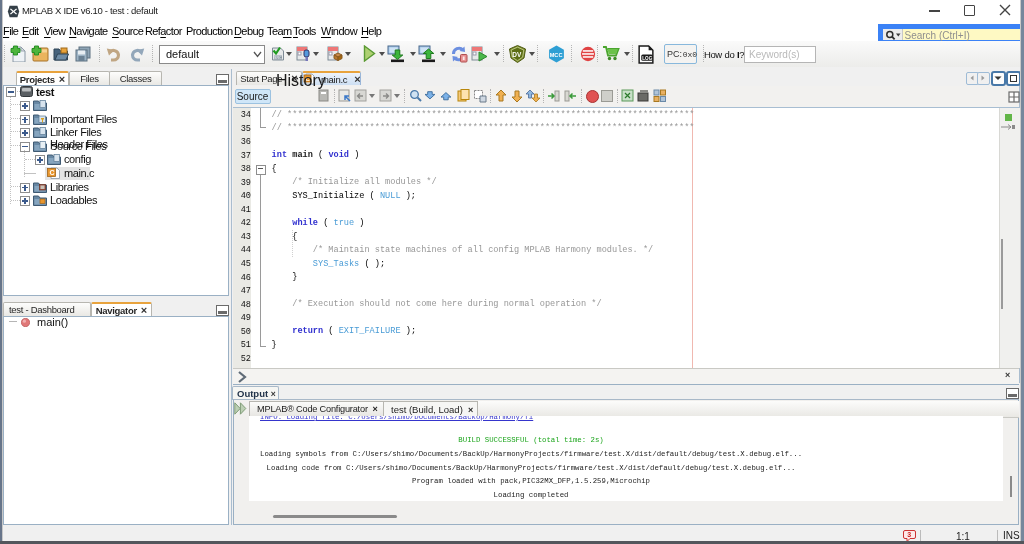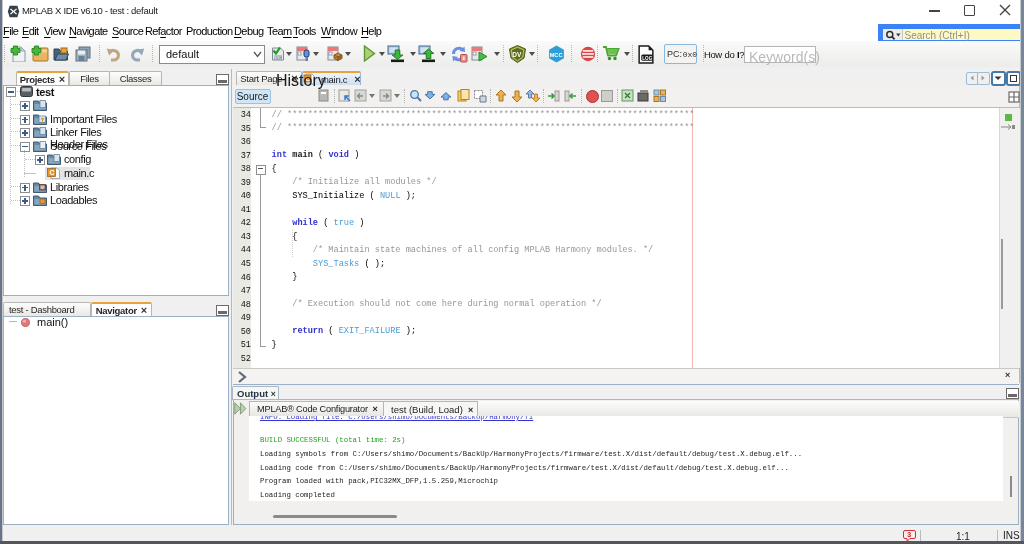--- a/index.html
+++ b/index.html
@@ -242,21 +242,21 @@
     <rect x="4" y="9" width="11" height="6" rx="1.5" fill="#1b1b1b"></rect>
     <text x="5" y="13.8" font-size="4.4" font-weight="bold" fill="#fff" font-family="Liberation Sans">LOG</text>
   </svg>
 
   <div class="abs" style="left:664px;top:44px;width:31px;height:18px;border:1.5px solid #88b8dc;border-radius:2px;background:#f4f3f1;">
     <div class="abs" style="left:2px;top:4px;font-size:9px;color:#333;white-space:nowrap">PC: <span style="font-family:'Liberation Mono';font-size:8px">0x0</span></div>
   </div>
   <div class="abs tsep" style="left:703px;top:45px"></div>
   <div class="abs" style="left:704px;top:48.5px;font-size:9.5px;letter-spacing:-0.4px;word-spacing:0.5px;color:#111;">How do <b>I</b>?</div>
   <div class="abs" style="left:744px;top:46px;width:70px;height:15px;background:#fff;border:1px solid #b5b5b5;">
-    <div class="abs" style="left:4px;top:2px;font-size:14px;color:#b9b9b9;">Keyword(s)</div>
+    <div class="abs" style="left:4px;top:2px;font-size:10px;color:#b9b9b9;">Keyword(s)</div>
   </div>
 
   <div class="abs" id="main"></div>
   <div class="abs" id="statusbar"></div>
 
   <div class="abs tabrow" style="left:3px;top:71px;width:226px;margin-left:13px;">
     <div class="tab active" style="left:0px;width:53px;">Projects<span class="tabx">×</span></div>
     <div class="tab" style="left:53px;width:41px;">Files</div>
     <div class="tab" style="left:93px;width:53px;">Classes</div>
   </div>
@@ -570,21 +570,21 @@
     <div class="abs" style="left:249px;top:401px;width:770px;height:16px;background:linear-gradient(#fcfcfb,#e9e8e4);border-bottom:1px solid #c9c9c4;"></div>
     <div class="abs" style="left:249px;top:401px;width:133px;height:15px;background:linear-gradient(#fbfbfa,#e6e5e1);border:1px solid #b7b6b0;font-size:9.5px;color:#222;">
       <div class="abs" style="left:7px;top:2px;white-space:nowrap;font-size:9.2px;letter-spacing:-0.2px;">MPLAB® Code Configurator&nbsp;&nbsp;<b style="font-size:9px;letter-spacing:0">×</b></div>
     </div>
     <div class="abs" style="left:383px;top:401px;width:93px;height:15px;background:#f6f6f4;border:1px solid #b7b6b0;border-bottom-color:#f6f6f4;font-size:9.5px;color:#222;">
       <div class="abs" style="left:7px;top:2px;white-space:nowrap;">test (Build, Load)&nbsp;&nbsp;<b style="font-size:9px">×</b></div>
     </div>
 
     <div class="abs" style="left:249px;top:416px;width:754px;height:85px;background:#fff;overflow:hidden;">
       <pre class="outtxt abs" style="left:11px;top:-3px;margin:0;line-height:9px;"><span style="color:#3535cc;text-decoration:underline;">INFO: Loading file: C:/Users/shimo/Documents/BackUp/Harmony/fi</span></pre>
-      <pre class="outtxt abs" style="left:11px;top:18px;margin:0;line-height:13.8px;"><span style="color:#1ca51c;">BUILD SUCCESSFUL (total time: 2s)</span>
+      <pre class="outtxt abs" style="left:11px;top:18px;margin:0;line-height:13.8px;text-align:center;"><span style="color:#1ca51c;">BUILD SUCCESSFUL (total time: 2s)</span>
 Loading symbols from C:/Users/shimo/Documents/BackUp/HarmonyProjects/firmware/test.X/dist/default/debug/test.X.debug.elf...
 Loading code from C:/Users/shimo/Documents/BackUp/HarmonyProjects/firmware/test.X/dist/default/debug/test.X.debug.elf...
 Program loaded with pack,PIC32MX_DFP,1.5.259,Microchip
 Loading completed</pre>
     </div>
 
     <div class="abs" style="left:273px;top:515px;width:124px;height:3px;background:#8a8a8a;border-radius:2px;"></div>
     <div class="abs" style="left:1010px;top:476px;width:2px;height:21px;background:#8a8a8a;"></div>
   </div>
 

